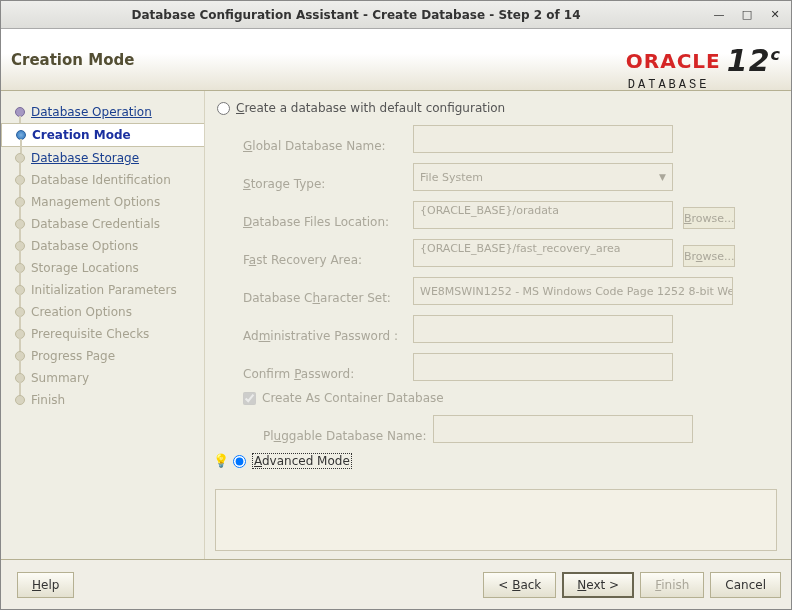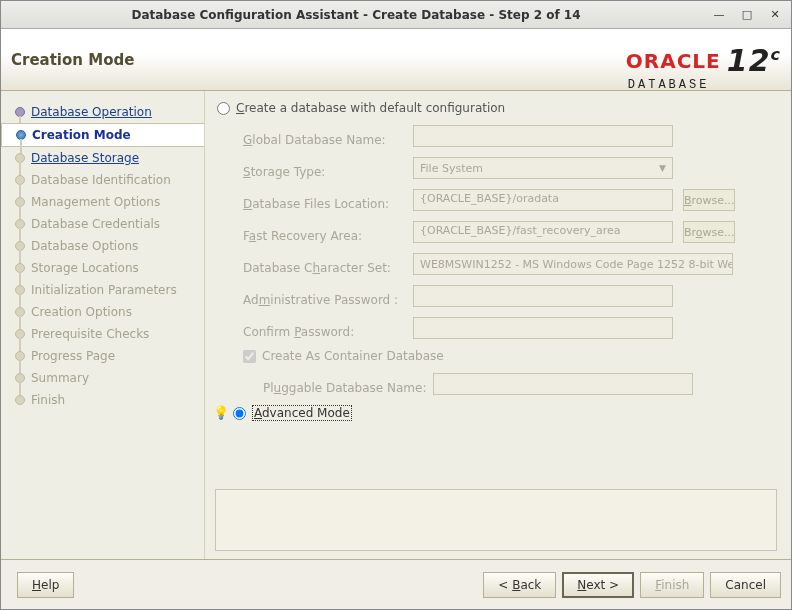--- a/index.html
+++ b/index.html
@@ -43,21 +43,21 @@
 .radio-row input[type=radio] { width: 13px; height: 13px; }
 .radio-row .u { text-decoration: underline; }
 .radio-row.advanced { margin-top: 4px; }
 .radio-row.advanced .label-box { border: 1px dotted #333; padding: 0 1px; }
 .tip-icon { width: 14px; height: 14px; color: #e0c020; font-size: 13px; line-height: 14px; }
 
 .form-group { display: flex; align-items: flex-end; margin: 0 0 10px 28px; font-size: 12px; }
 .form-group.indent { margin-left: 48px; }
 .form-group label { width: 170px; color: #aaa79a; }
 .form-group label .u { text-decoration: underline; }
-.form-group .field { flex: 1; max-width: 260px; height: 22px; border: 1px solid #cac5b0; background: #efede2; color: #aaa79a; padding: 2px 6px; font-size: 11px; overflow: hidden; white-space: nowrap; }
+.form-group .field { flex: 1; max-width: 260px; height: 28px; border: 1px solid #cac5b0; background: #efede2; color: #aaa79a; padding: 2px 6px; font-size: 11px; overflow: hidden; white-space: nowrap; }
 .form-group .field.select { display: flex; align-items: center; justify-content: space-between; }
 .form-group .field.wide { max-width: 320px; }
 .form-group .browse { margin-left: 10px; width: 52px; height: 22px; border: 1px solid #cac5b0; background: #ecead9; color: #aaa79a; font-size: 11px; }
 .form-group input[type=checkbox] { margin-right: 6px; }
 .chev { font-size: 9px; color: #aaa79a; }
 
 .msgbox { height: 62px; border: 1px solid #cac5b0; background: #f3f1e6; margin-top: auto; }
 
 .footer { height: 50px; border-top: 1px solid #b5b092; display: flex; align-items: center; padding: 0 10px; }
 .btn { height: 26px; padding: 0 14px; border: 1px solid #b5b092; background: linear-gradient(to bottom, #fdfcf6, #e3e0cf); font-size: 12px; color: #333; cursor: pointer; margin-left: 6px; }

